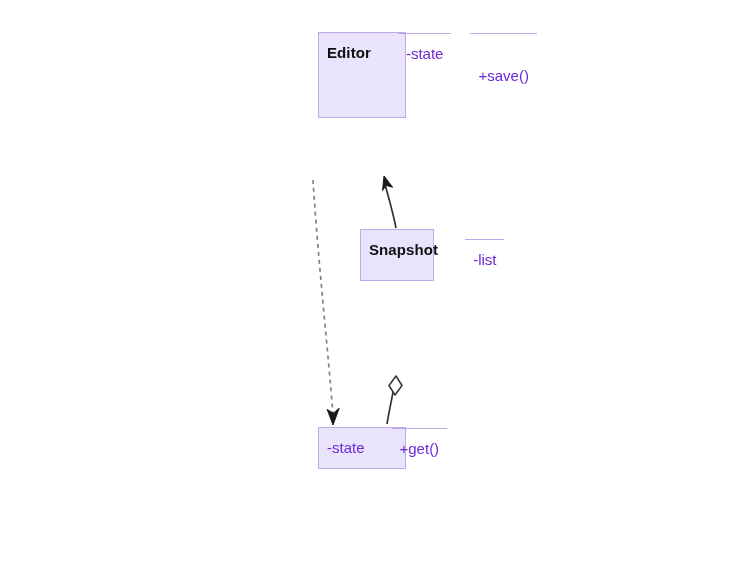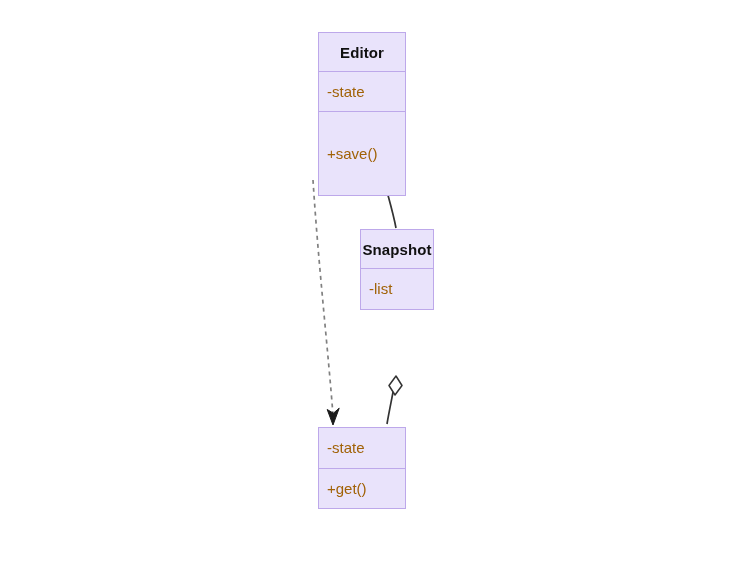--- a/index.html
+++ b/index.html
@@ -26,21 +26,21 @@
     width: 744px;
     height: 576px;
     pointer-events: none;
   }
   .uml-class {
     position: absolute;
     box-sizing: border-box;
     background: #e9e3fb;
     border: 1.6px solid #bda8ea;
     display: flex;
-    flex-direction: column;
+    gap: 19px;
   }
   .uml-compartment {
     box-sizing: border-box;
     display: flex;
     flex-direction: column;
     justify-content: center;
     padding: 0 8px;
   }
   .uml-compartment + .uml-compartment {
     border-top: 1.6px solid #bda8ea;
@@ -50,21 +50,21 @@
   }
   .uml-class-name {
     font-size: 15px;
     font-weight: bold;
     color: #101010;
     letter-spacing: 0.1px;
     white-space: nowrap;
   }
   .uml-member {
     font-size: 15px;
-    color: #a16207;
+    color: #6d28d9;
     white-space: nowrap;
     line-height: 1.72;
   }
 </style>
 </head>
 <body>
 
 <div id="diagram-canvas">
 
   <svg id="edge-layer" viewBox="0 0 744 576" xmlns="http://www.w3.org/2000/svg">
@@ -94,21 +94,21 @@
     </div>
     <div class="uml-compartment" style="height:84px;">
       <span class="uml-member">+save()</span>
     </div>
   </div>
 
   <div class="uml-class" style="left:360px; top:229px; width:74px;">
     <div class="uml-compartment uml-title-compartment" style="height:38px;">
       <span class="uml-class-name">Snapshot</span>
     </div>
-    <div class="uml-compartment" style="height:41px;">
+    <div class="uml-compartment" style="height:41px;margin-top:9px;">
       <span class="uml-member">-list</span>
     </div>
   </div>
 
   <div class="uml-class" style="left:318px; top:427px; width:88px;">
     <div class="uml-compartment" style="height:40px;">
       <span class="uml-member">-state</span>
     </div>
     <div class="uml-compartment" style="height:40px;">
       <span class="uml-member">+get()</span>

